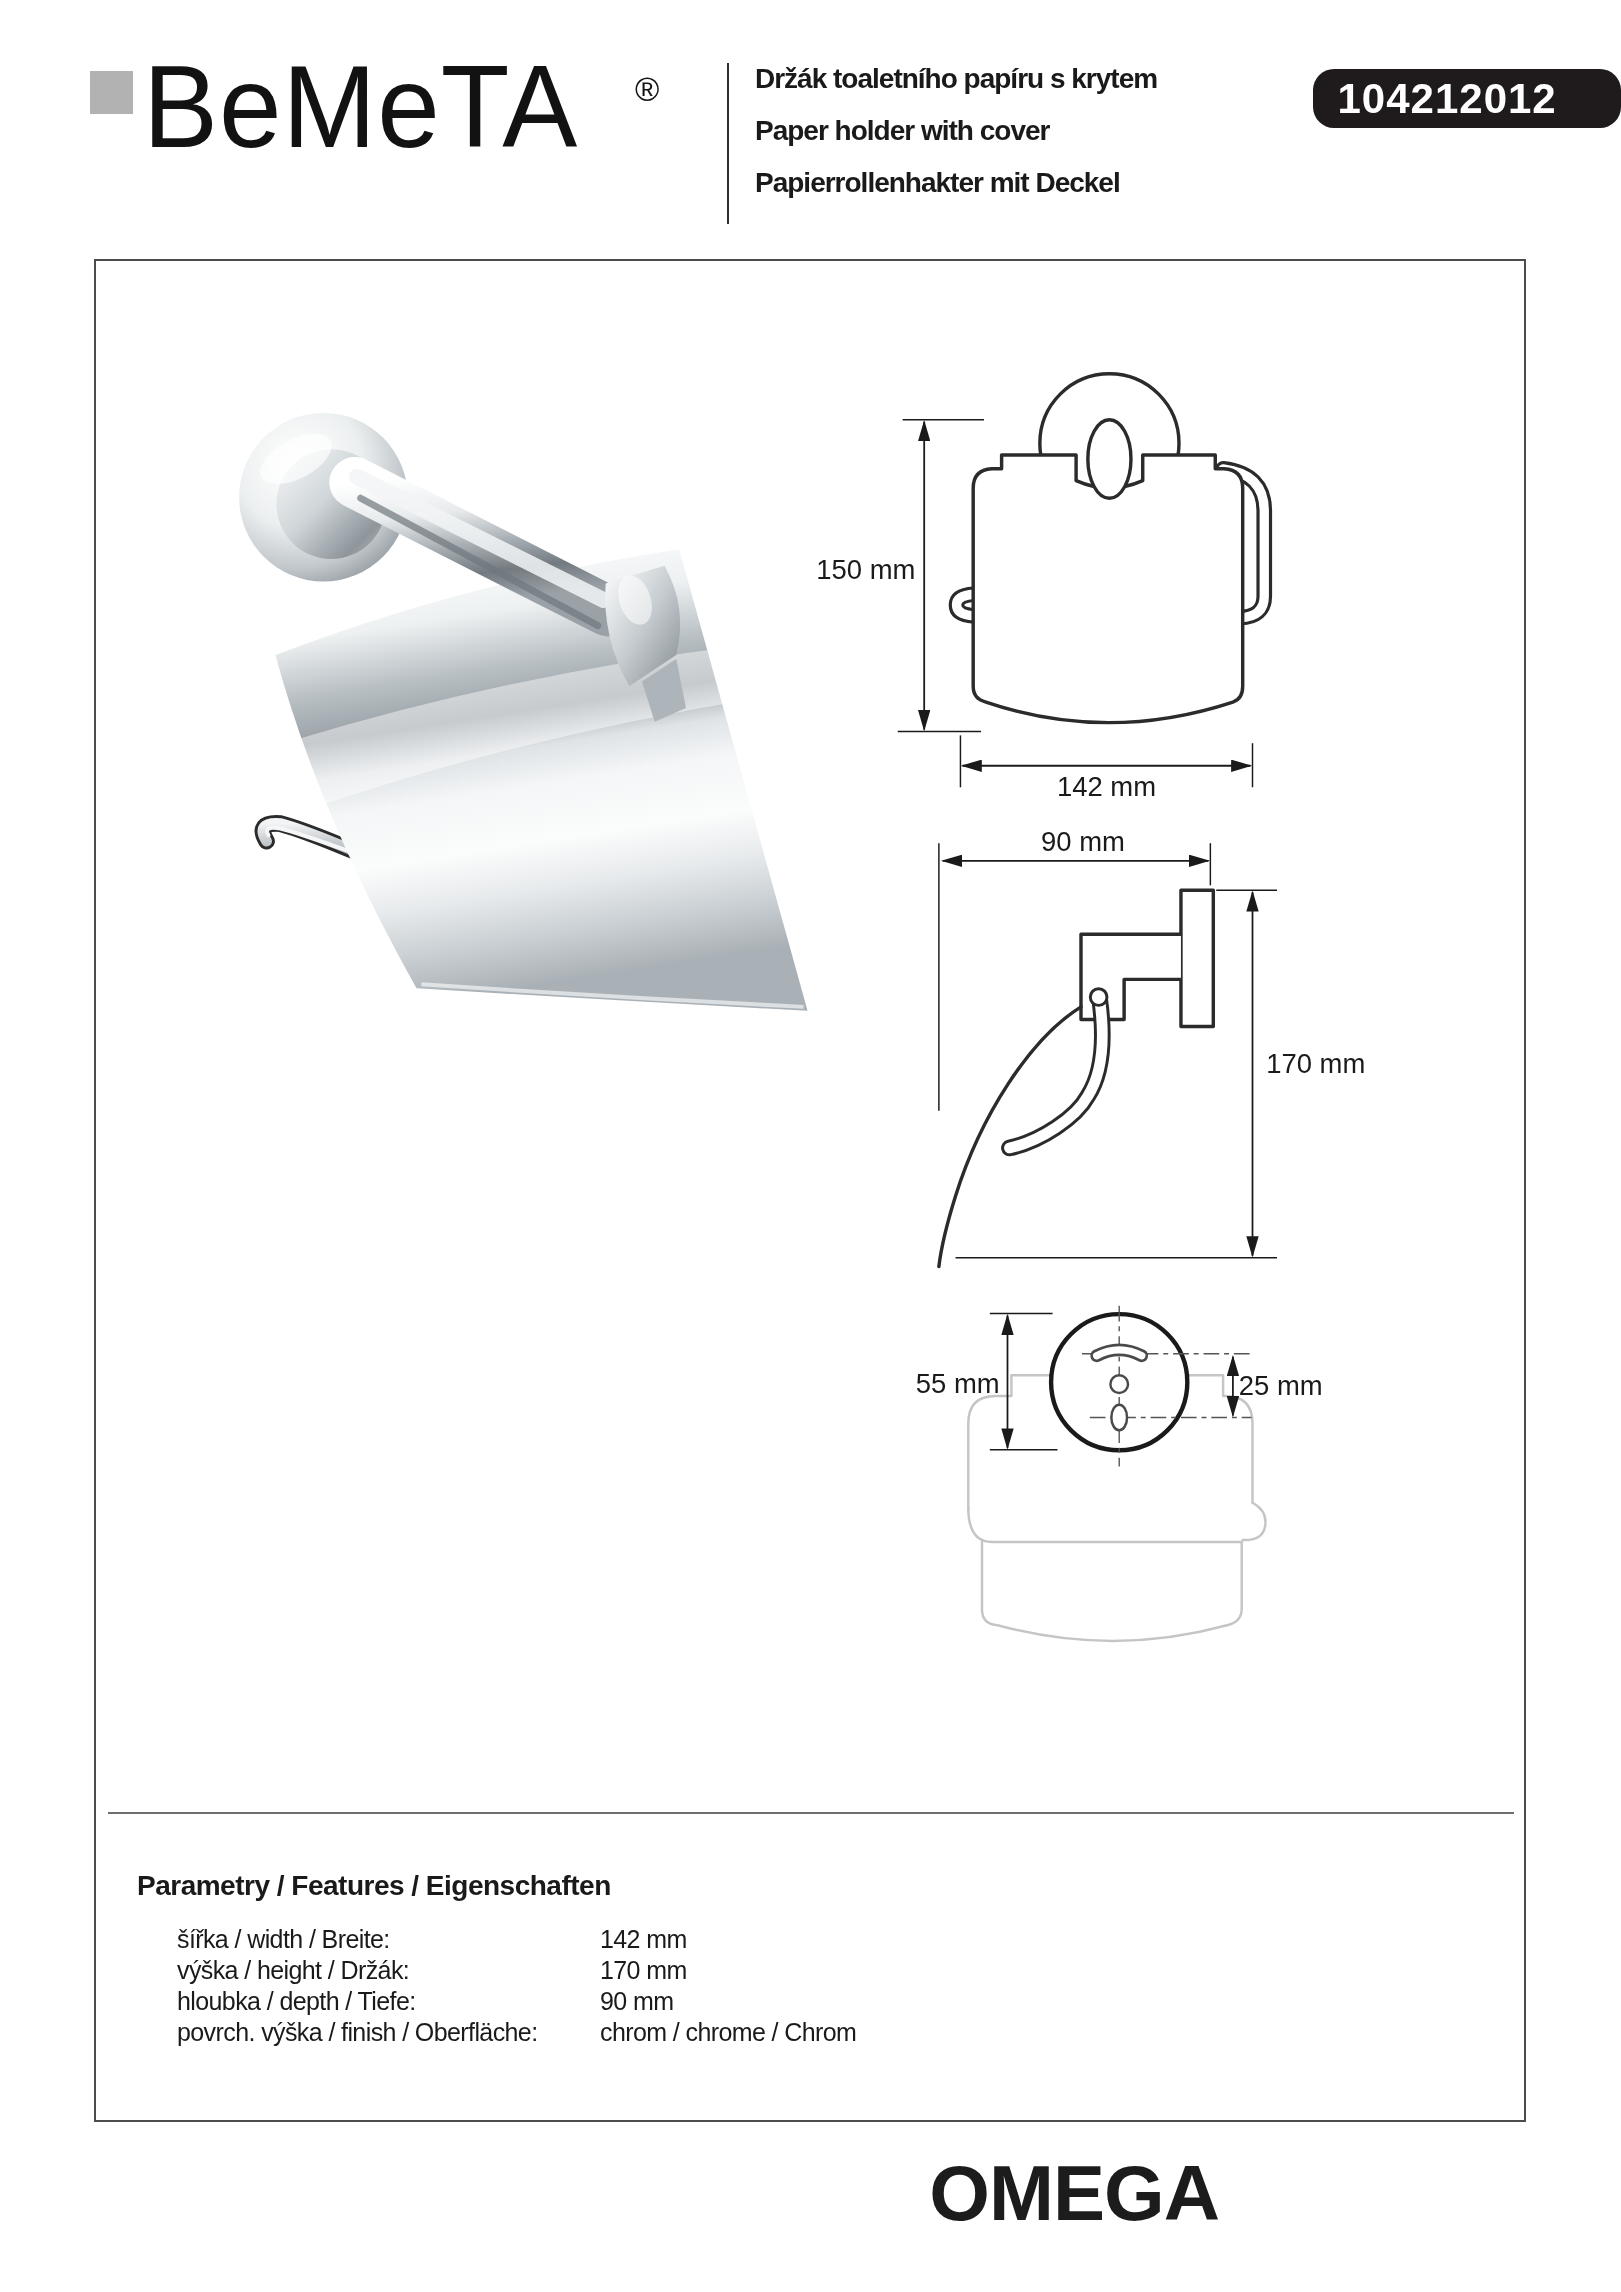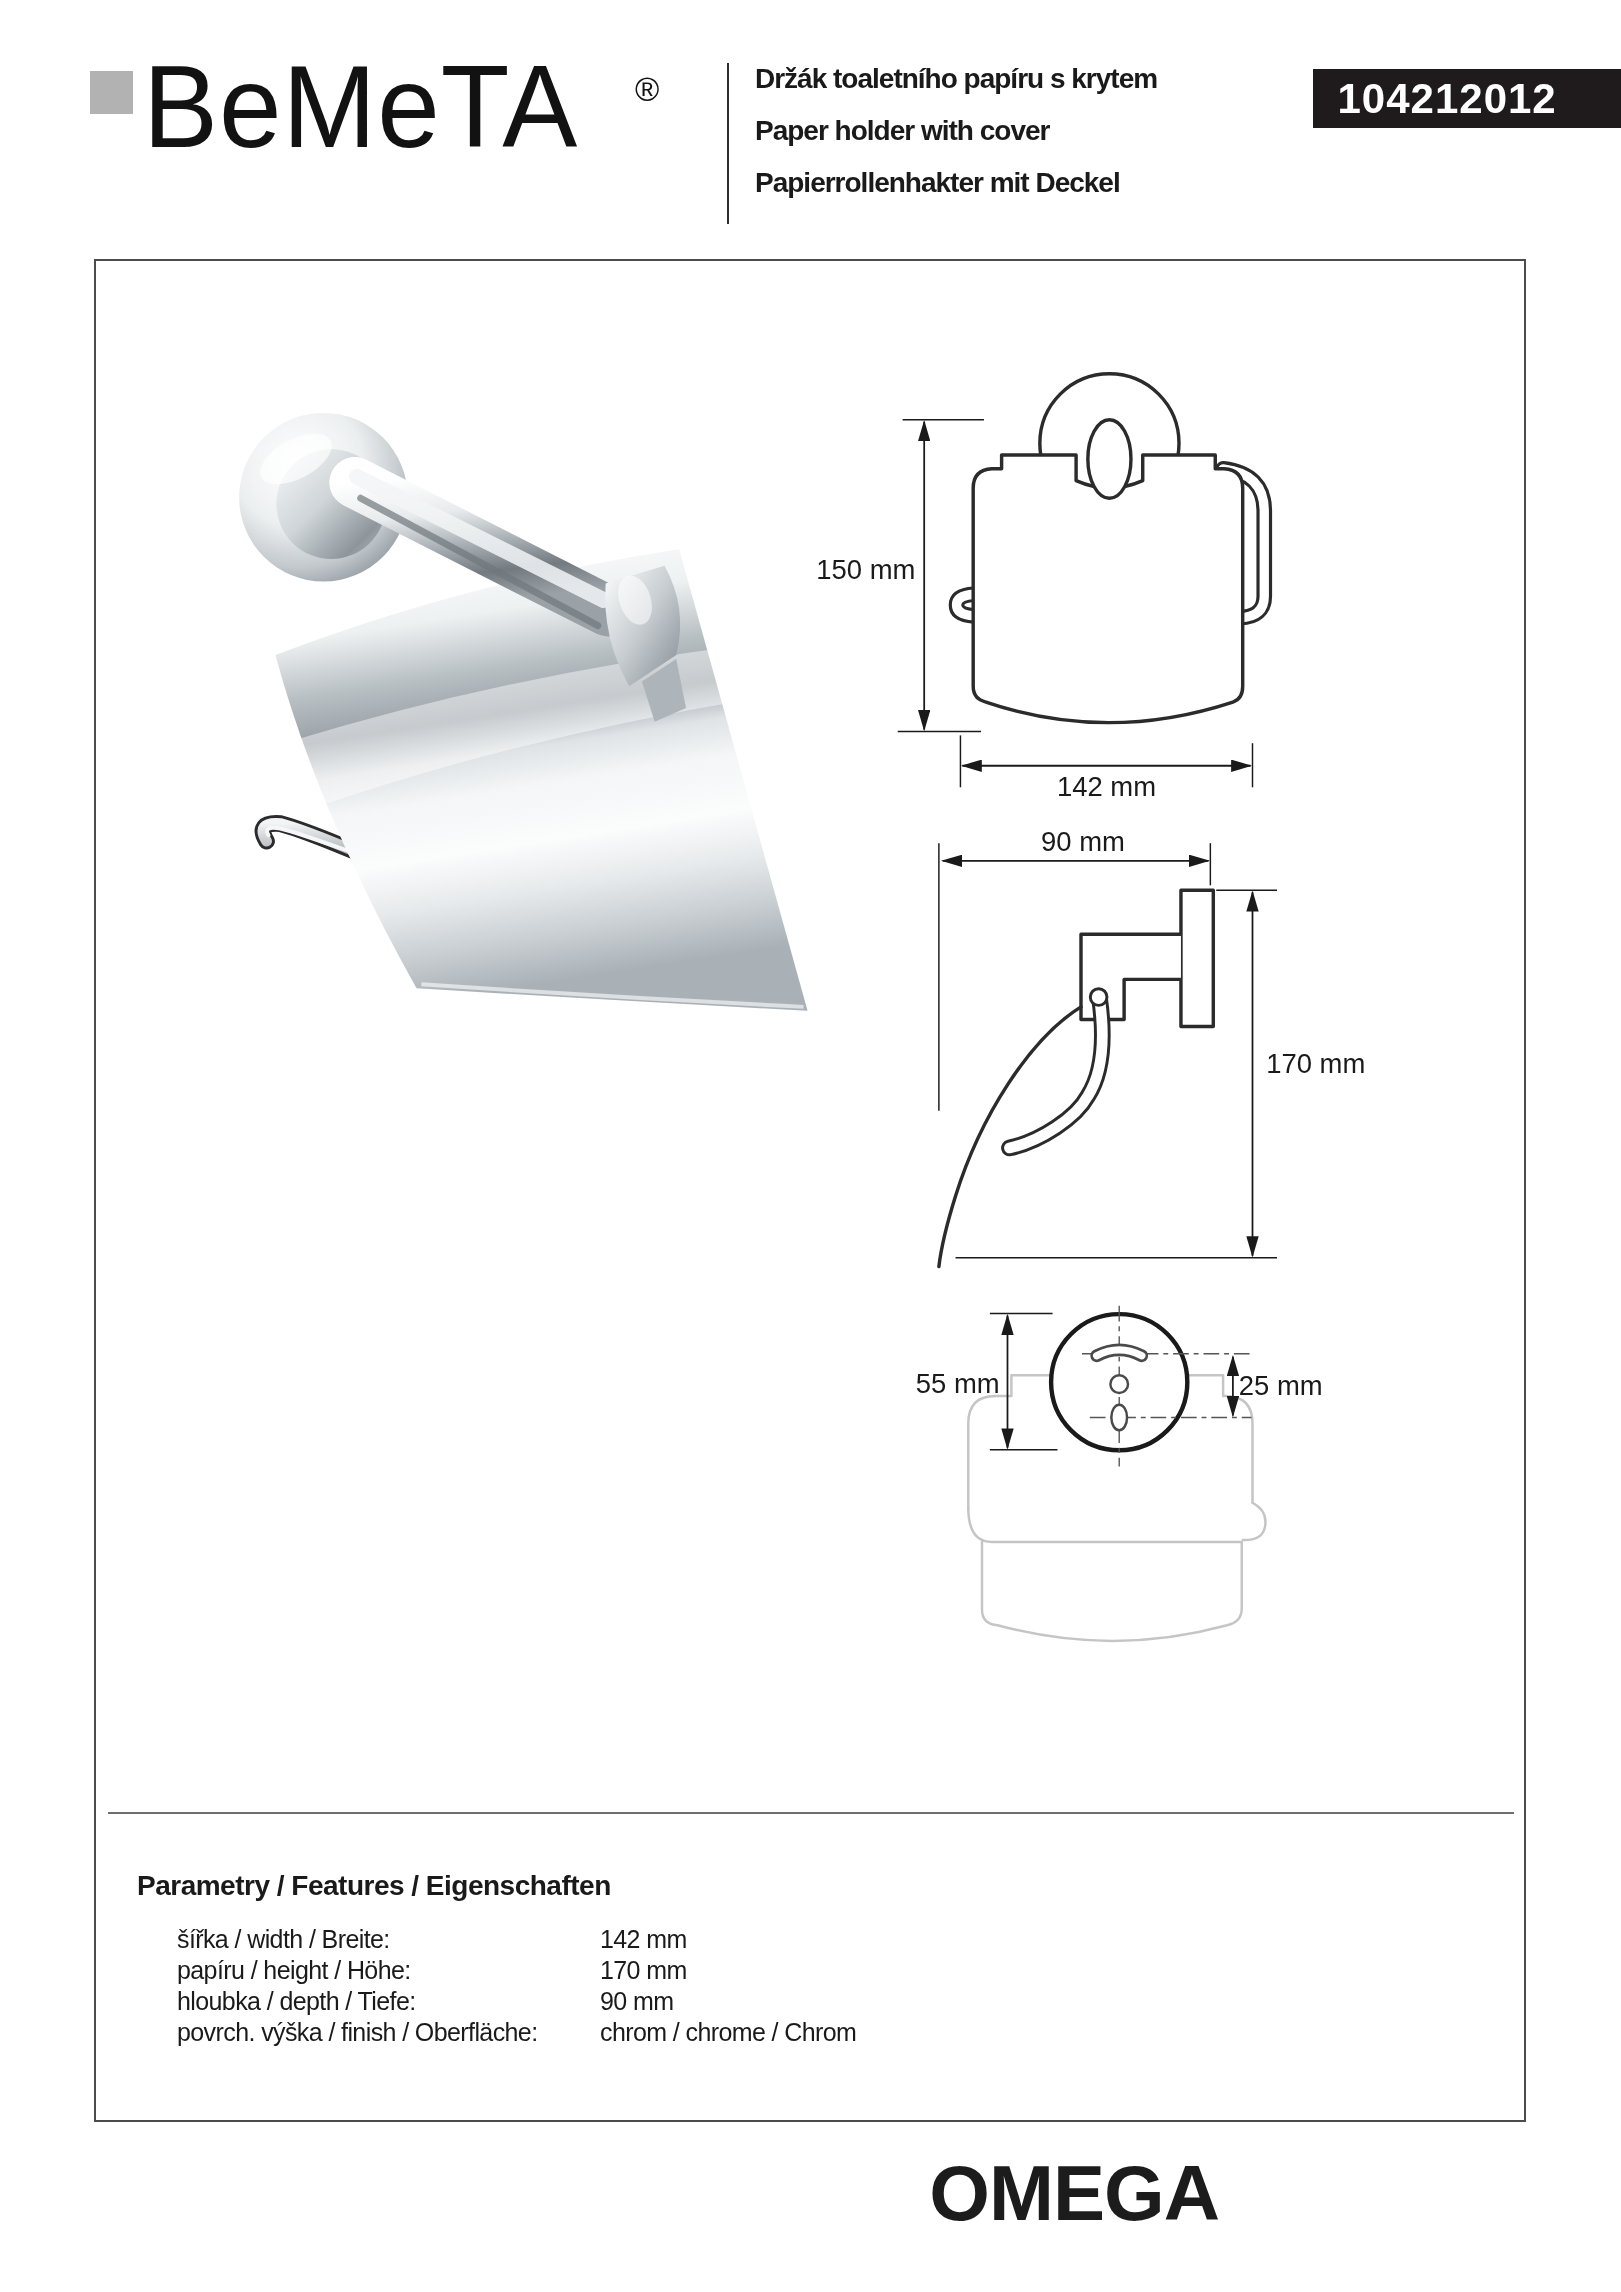--- a/index.html
+++ b/index.html
@@ -5,21 +5,21 @@
   html,body{margin:0;padding:0;background:#ffffff;}
   body{width:1621px;height:2293px;position:relative;font-family:"Liberation Sans",sans-serif;color:#1a1a1a;overflow:hidden;}
   .abs{position:absolute;}
 
   
   .logo-square{left:90px;top:71px;width:43px;height:43px;background:#b2b2b2;}
   .logo-text{left:143px;top:49px;font-size:116px;line-height:116px;font-weight:400;letter-spacing:1px;color:#121212;transform:scaleX(.97);transform-origin:left center;white-space:nowrap;}
   .logo-reg{left:635px;top:71px;font-size:33px;font-weight:400;color:#121212;}
   .title-divider{left:727px;top:63px;width:2px;height:161px;background:#2e2e2e;}
   .titles{left:755px;top:53px;font-weight:bold;font-size:28px;line-height:52px;letter-spacing:-1px;white-space:nowrap;}
-  .code-badge{left:1313px;top:69px;width:308px;height:59px;background:#1f1b1c;color:#ffffff;font-weight:bold;font-size:42px;line-height:59px;letter-spacing:1px;}
+  .code-badge{left:1313px;top:69px;width:308px;height:59px;background:#1f1b1c;color:#ffffff;font-weight:bold;font-size:42px;line-height:59px;letter-spacing:1px;border-radius:21px;}
   .code-badge span{padding-left:24.5px;}
 
   
   .main-box{left:94px;top:259px;width:1432px;height:1863px;border:2px solid #4c4c4c;box-sizing:border-box;background:#fff;}
   .drawing-svg{left:0;top:0;width:1621px;height:2293px;}
   .separator{left:108px;top:1812px;width:1406px;height:2px;background:#6e6e6e;}
 
   
   .param-heading{left:137px;top:1870px;font-size:28px;font-weight:bold;letter-spacing:-0.5px;white-space:nowrap;}
   .param-rows{left:137px;top:1924px;width:1078px;font-size:25px;letter-spacing:-0.6px;}
@@ -206,21 +206,21 @@
   </svg>
 
   <div class="abs separator"></div>
   <div class="abs param-heading">Parametry / Features / Eigenschaften</div>
   <div class="abs param-rows">
     <div class="param-row">
       <span>šířka / width / Breite:</span>
       <span class="param-value">142 mm</span>
     </div>
     <div class="param-row">
-      <span>papíru / height / Höhe:</span>
+      <span>výška / height / Držák:</span>
       <span class="param-value">170 mm</span>
     </div>
     <div class="param-row">
       <span>hloubka / depth / Tiefe:</span>
       <span class="param-value">90 mm</span>
     </div>
     <div class="param-row">
       <span>povrch. výška / finish / Oberfläche:</span>
       <span class="param-value">chrom / chrome / Chrom</span>
     </div>

